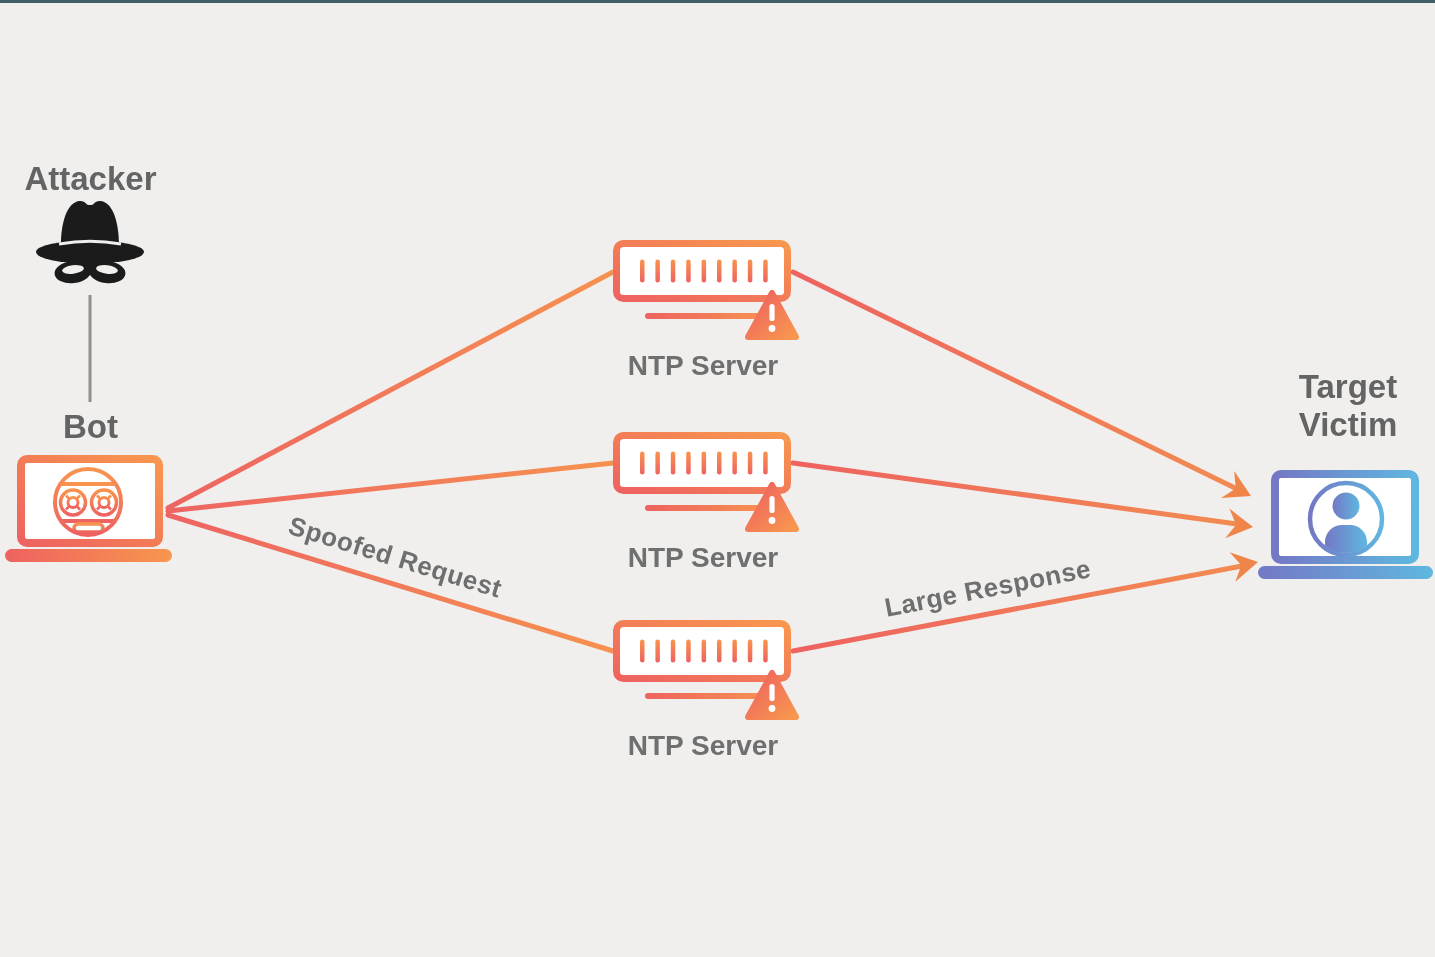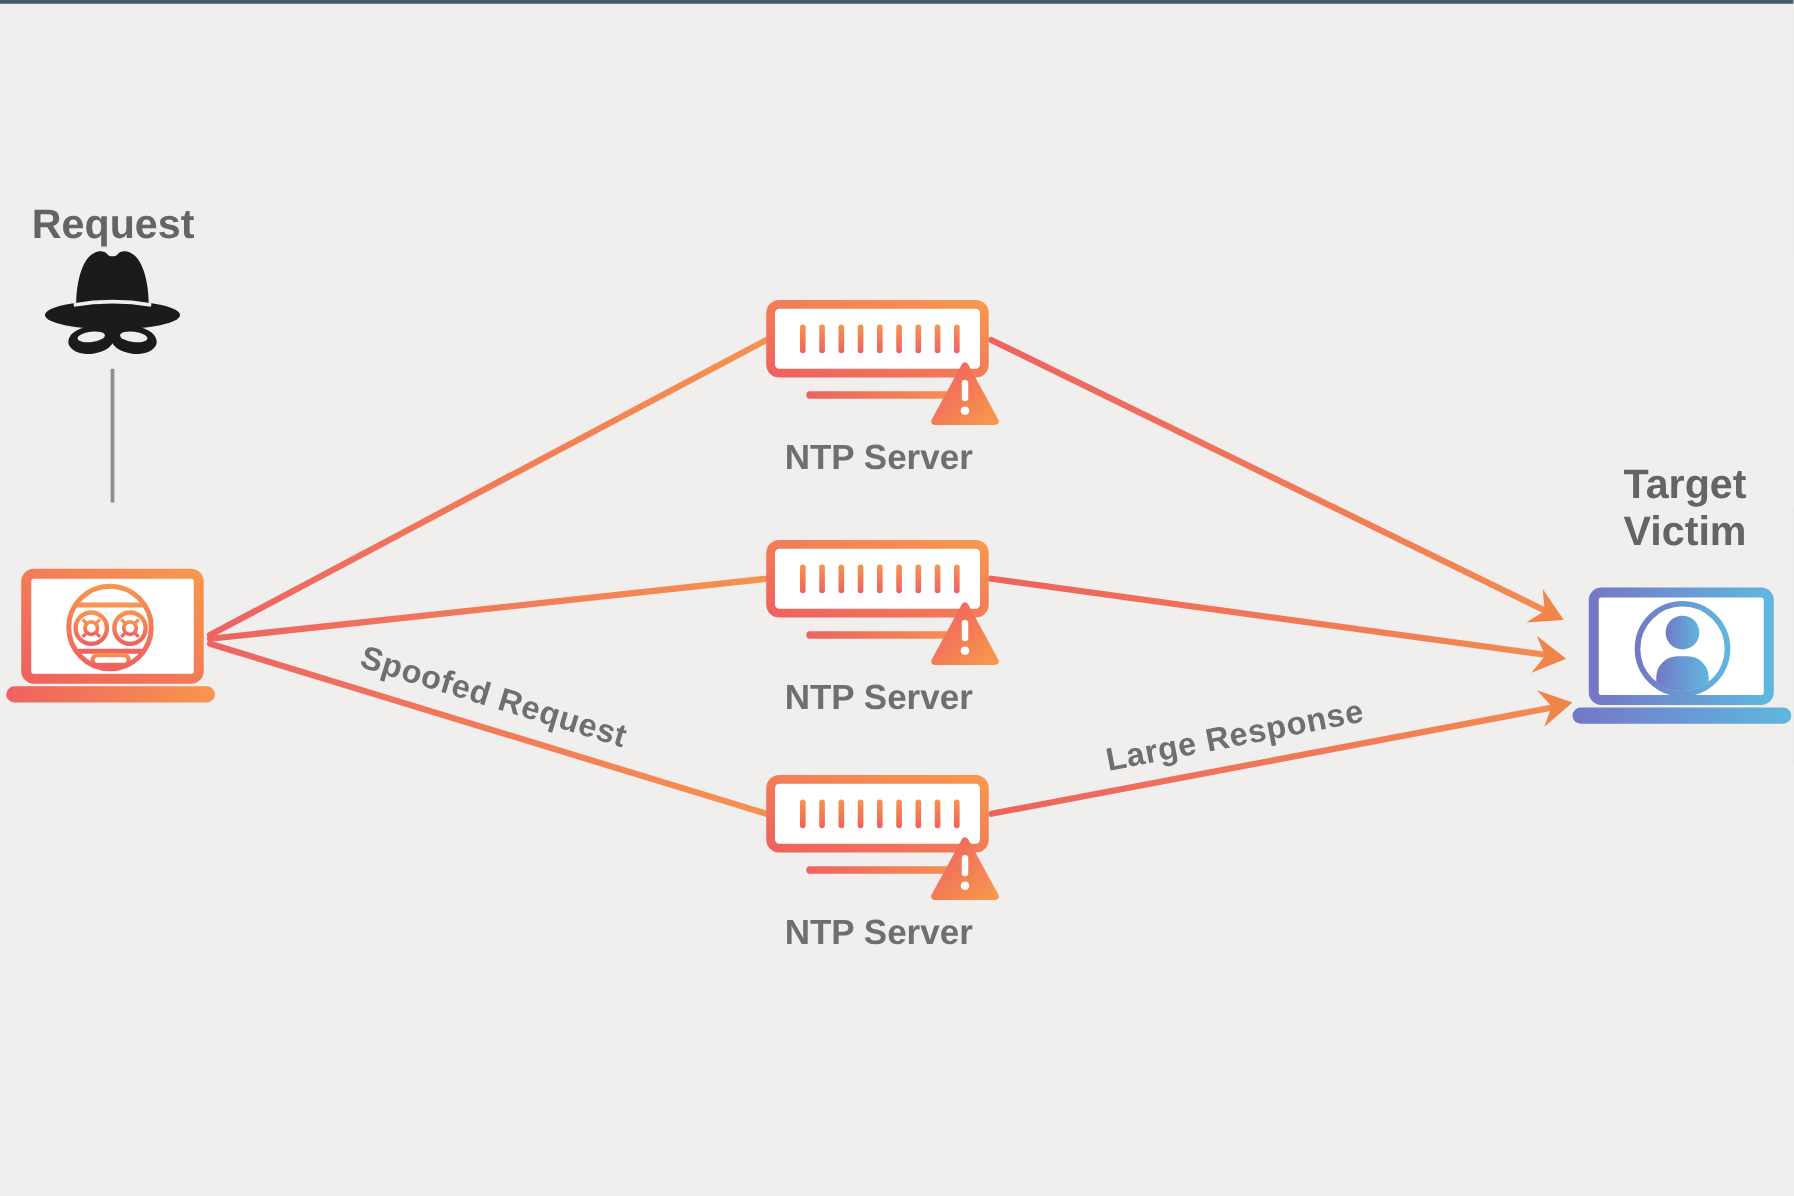--- a/index.html
+++ b/index.html
@@ -197,22 +197,23 @@
       <g>
         <circle cx="91" cy="54" r="36" fill="none" stroke="url(#gradBlue)" stroke-width="4.5"></circle>
         <circle cx="91" cy="41" r="13.5" fill="url(#gradBlue)"></circle>
         <g clip-path="url(#clipPerson)">
           <rect x="70" y="60" width="42" height="42" rx="17" fill="url(#gradBlue)"></rect>
         </g>
       </g>
     </g>
   </svg>
 
-  <div class="label label-lg" style="left:8px;top:160px;width:165px;">Request</div>
-
+  <div class="label label-lg" style="left:8px;top:160px;width:165px;">Attacker</div>
+
+  <div class="label label-lg" style="left:8px;top:408px;width:165px;">Bot</div>
 
   <div class="label label-md" style="left:603px;top:350px;width:200px;">NTP Server</div>
 
   <div class="label label-md" style="left:603px;top:542px;width:200px;">NTP Server</div>
 
   <div class="label label-md" style="left:603px;top:730px;width:200px;">NTP Server</div>
 
   <div class="label label-lg" style="left:1253px;top:368px;width:190px;">Target Victim</div>
 
   <div class="label label-edge rot-spoofed" style="left:255px;top:543px;width:280px;">Spoofed Request</div>

